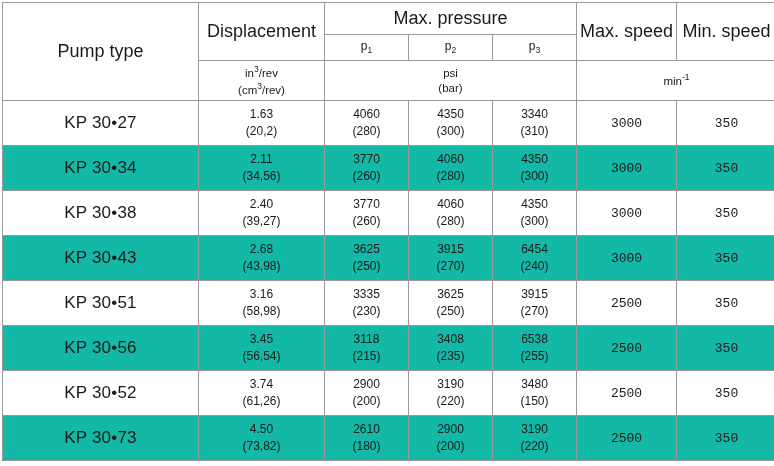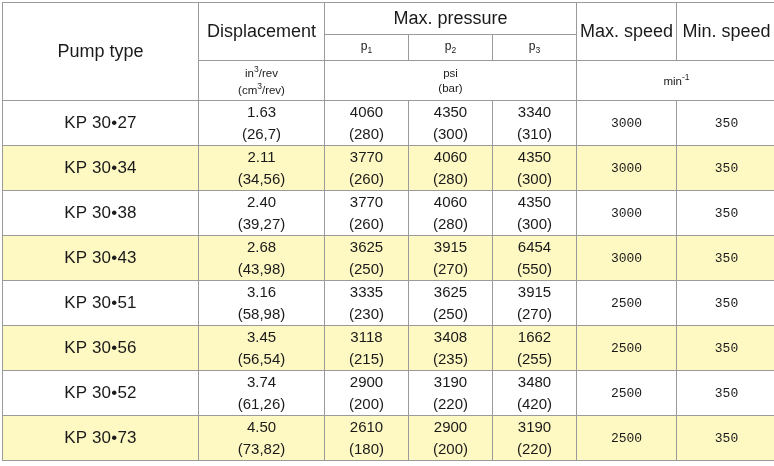--- a/index.html
+++ b/index.html
@@ -40,27 +40,27 @@
   }
   .pump-cell {
     background: #ed1c24;
     color: #ffffff;
     font-weight: bold;
     font-size: 17px;
     letter-spacing: 0.2px;
     text-align: center;
   }
   .row-alt td {
-    background: #fef9c3;
+    background: #14b8a6;
   }
   .row-plain td {
     background: #ffffff;
   }
   .val {
-    font-size: 15px;
+    font-size: 12px;
     line-height: 1.45;
   }
   .val .sub {
     display: block;
   }
   .speed {
     font-size: 13px;
     font-family: Liberation Mono, monospace;
   }
   col.c-pump { width: 196px; }
@@ -113,21 +113,21 @@
         <div>(bar)</div>
       </th>
       <th class="unit" colspan="2"><span>min</span><sup>-1</sup></th>
     </tr>
   </thead>
   <tbody>
     <tr class="data-row row-plain">
       <td class="pump-cell">KP 30•27</td>
       <td class="val">
           <span class="sub">1.63</span>
-          <span class="sub">(26,7)</span>
+          <span class="sub">(20,2)</span>
         </td>
       <td class="val">
           <span class="sub">4060</span>
           <span class="sub">(280)</span>
         </td>
       <td class="val">
           <span class="sub">4350</span>
           <span class="sub">(300)</span>
         </td>
       <td class="val">
@@ -188,21 +188,21 @@
       <td class="val">
           <span class="sub">3625</span>
           <span class="sub">(250)</span>
         </td>
       <td class="val">
           <span class="sub">3915</span>
           <span class="sub">(270)</span>
         </td>
       <td class="val">
           <span class="sub">6454</span>
-          <span class="sub">(550)</span>
+          <span class="sub">(240)</span>
         </td>
       <td class="speed">3000</td>
       <td class="speed">350</td>
     </tr>
     <tr class="data-row row-plain">
       <td class="pump-cell">KP 30•51</td>
       <td class="val">
           <span class="sub">3.16</span>
           <span class="sub">(58,98)</span>
         </td>
@@ -229,21 +229,21 @@
         </td>
       <td class="val">
           <span class="sub">3118</span>
           <span class="sub">(215)</span>
         </td>
       <td class="val">
           <span class="sub">3408</span>
           <span class="sub">(235)</span>
         </td>
       <td class="val">
-          <span class="sub">1662</span>
+          <span class="sub">6538</span>
           <span class="sub">(255)</span>
         </td>
       <td class="speed">2500</td>
       <td class="speed">350</td>
     </tr>
     <tr class="data-row row-plain">
       <td class="pump-cell">KP 30•52</td>
       <td class="val">
           <span class="sub">3.74</span>
           <span class="sub">(61,26)</span>
@@ -251,21 +251,21 @@
       <td class="val">
           <span class="sub">2900</span>
           <span class="sub">(200)</span>
         </td>
       <td class="val">
           <span class="sub">3190</span>
           <span class="sub">(220)</span>
         </td>
       <td class="val">
           <span class="sub">3480</span>
-          <span class="sub">(420)</span>
+          <span class="sub">(150)</span>
         </td>
       <td class="speed">2500</td>
       <td class="speed">350</td>
     </tr>
     <tr class="data-row row-alt">
       <td class="pump-cell">KP 30•73</td>
       <td class="val">
           <span class="sub">4.50</span>
           <span class="sub">(73,82)</span>
         </td>

